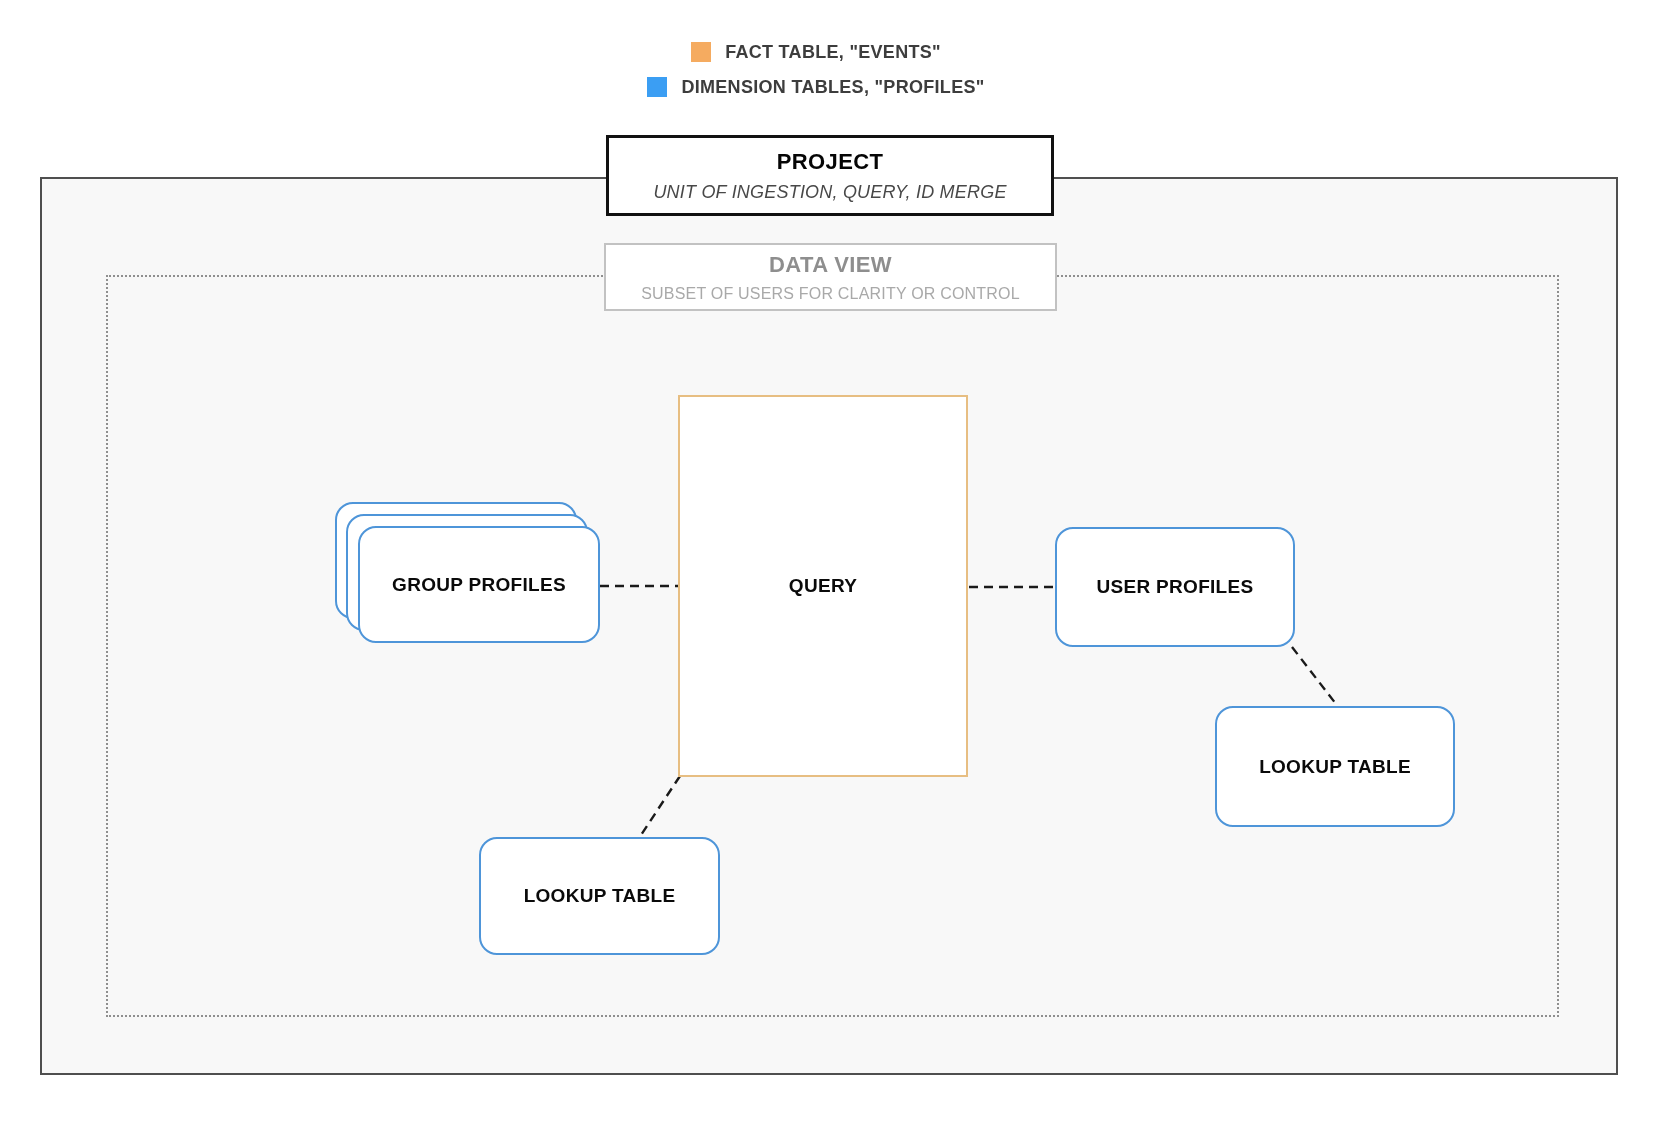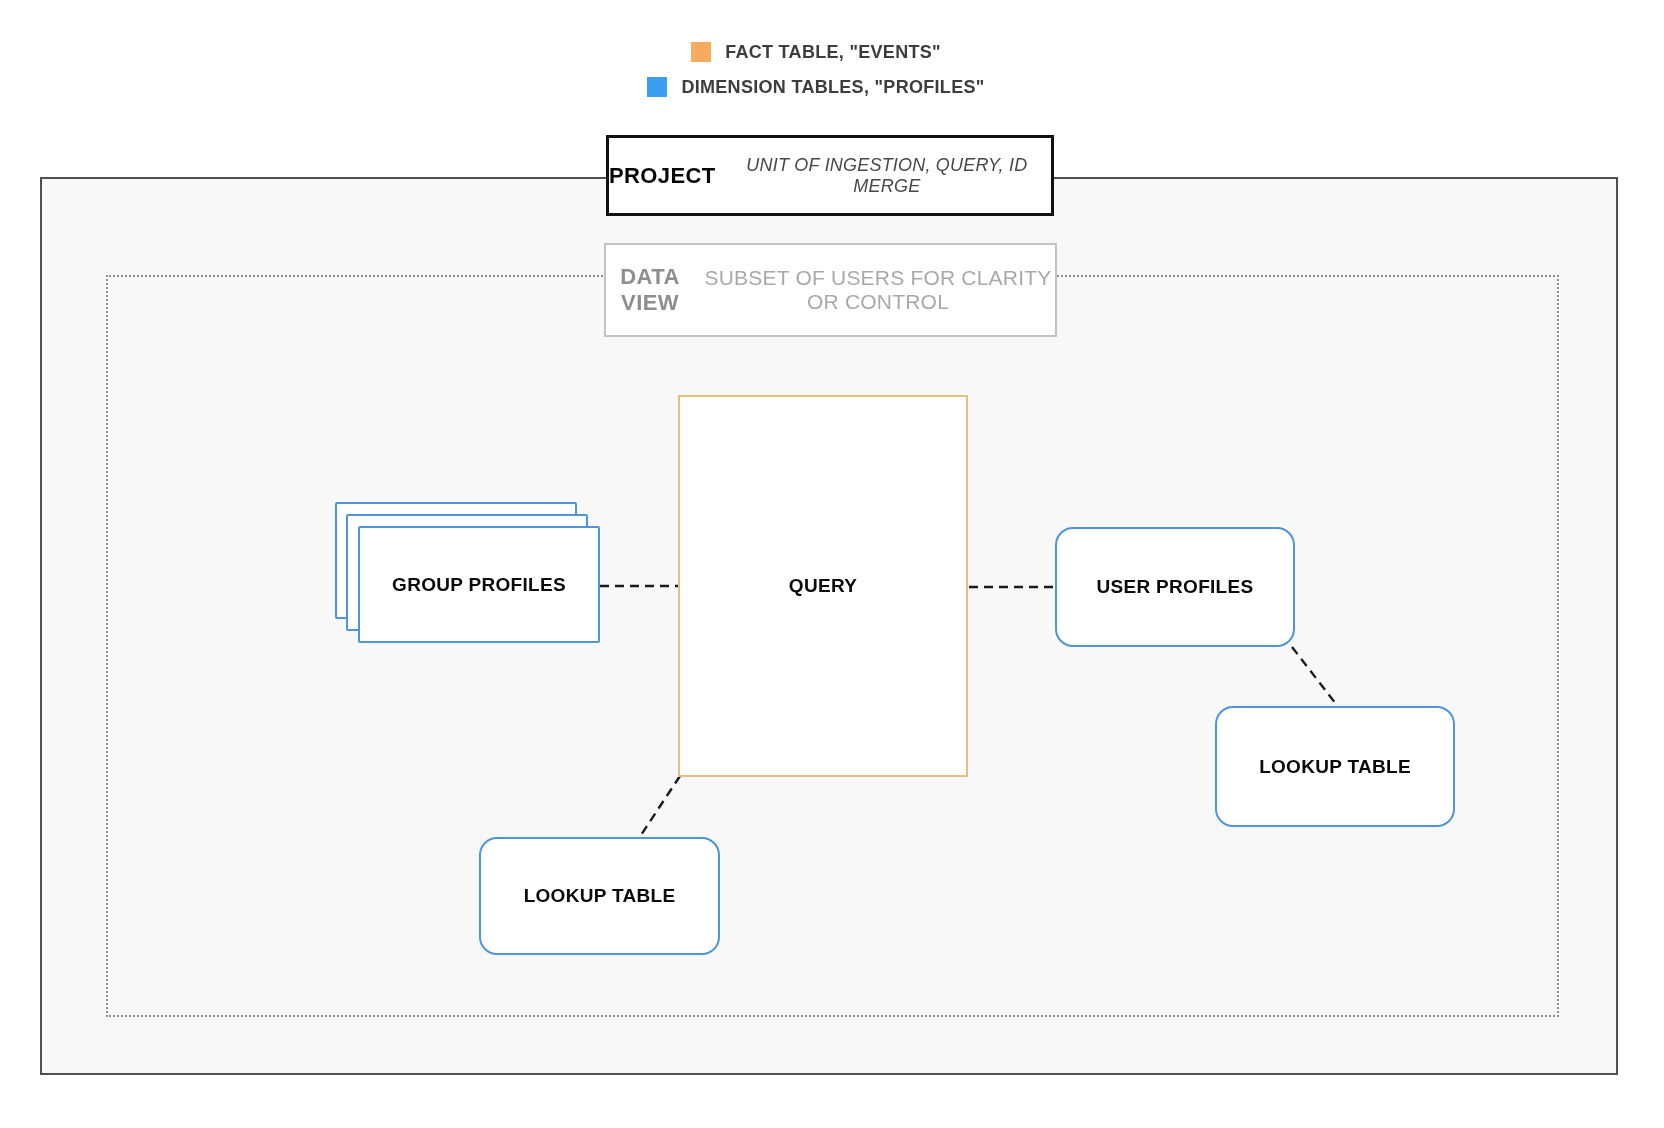--- a/index.html
+++ b/index.html
@@ -61,21 +61,21 @@
     top: 275px;
     width: 1453px;
     height: 742px;
     border: 2px dotted #8f8f8f;
   }
 
   
   .header-box {
     position: absolute;
     display: flex;
-    flex-direction: row;
+    flex-direction: column;
     align-items: center;
     justify-content: center;
     gap: 7px;
     text-align: center;
     background: #ffffff;
   }
   .project-box {
     left: 606px;
     top: 135px;
     width: 448px;
@@ -91,31 +91,31 @@
   .project-box .hb-subtitle {
     font-size: 18px;
     color: #484848;
     letter-spacing: 0.2px;
     font-style: italic;
   }
   .dataview-box {
     left: 604px;
     top: 243px;
     width: 453px;
-    height: 94px;
+    height: 68px;
     border: 2px solid #c2c2c2;
   }
   .dataview-box .hb-title {
     font-size: 22px;
     font-weight: bold;
     color: #8e8e8e;
     letter-spacing: 0.4px;
   }
   .dataview-box .hb-subtitle {
-    font-size: 21px;
+    font-size: 16px;
     color: #a9a9a9;
     letter-spacing: 0.2px;
   }
 
   
   .connectors {
     position: absolute;
     left: 0; top: 0;
     width: 1664px;
     height: 1128px;
@@ -165,21 +165,21 @@
     top: 502px;
     width: 266px;
     height: 142px;
   }
   .group-card {
     position: absolute;
     width: 242px;
     height: 117px;
     background: #ffffff;
     border: 2px solid #4e95d9;
-    border-radius: 2px;
+    border-radius: 18px;
     display: flex;
     align-items: center;
     justify-content: center;
   }
   .group-card.back  { left: 0;    top: 0; }
   .group-card.mid   { left: 11px; top: 12px; }
   .group-card.front { left: 23px; top: 24px; }
 </style>
 </head>
 <body>

